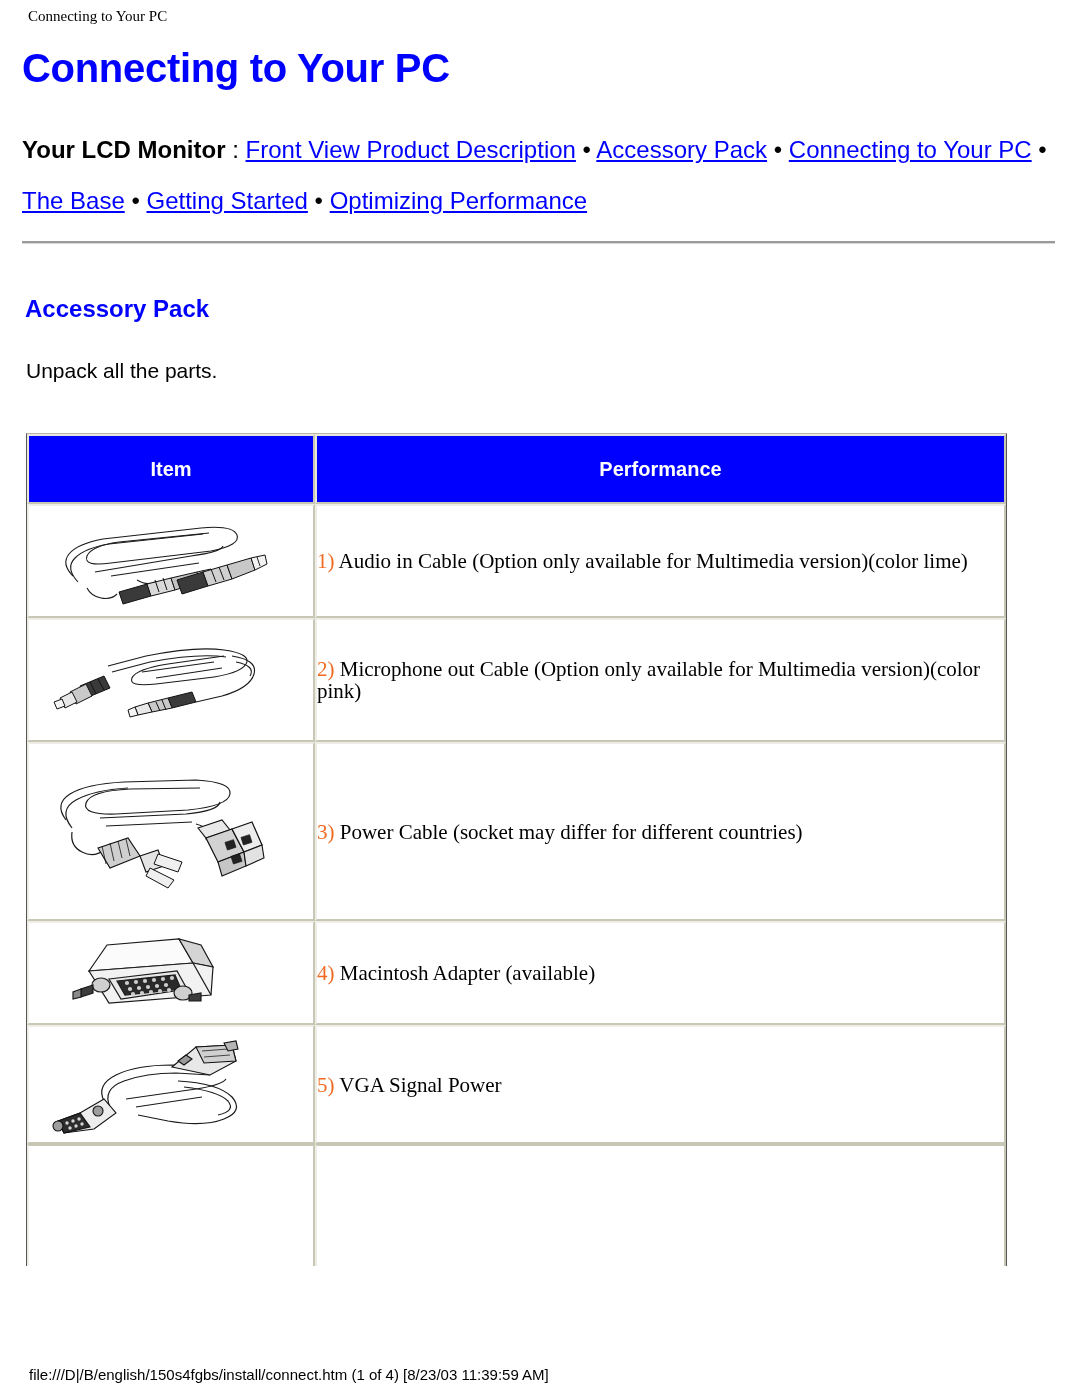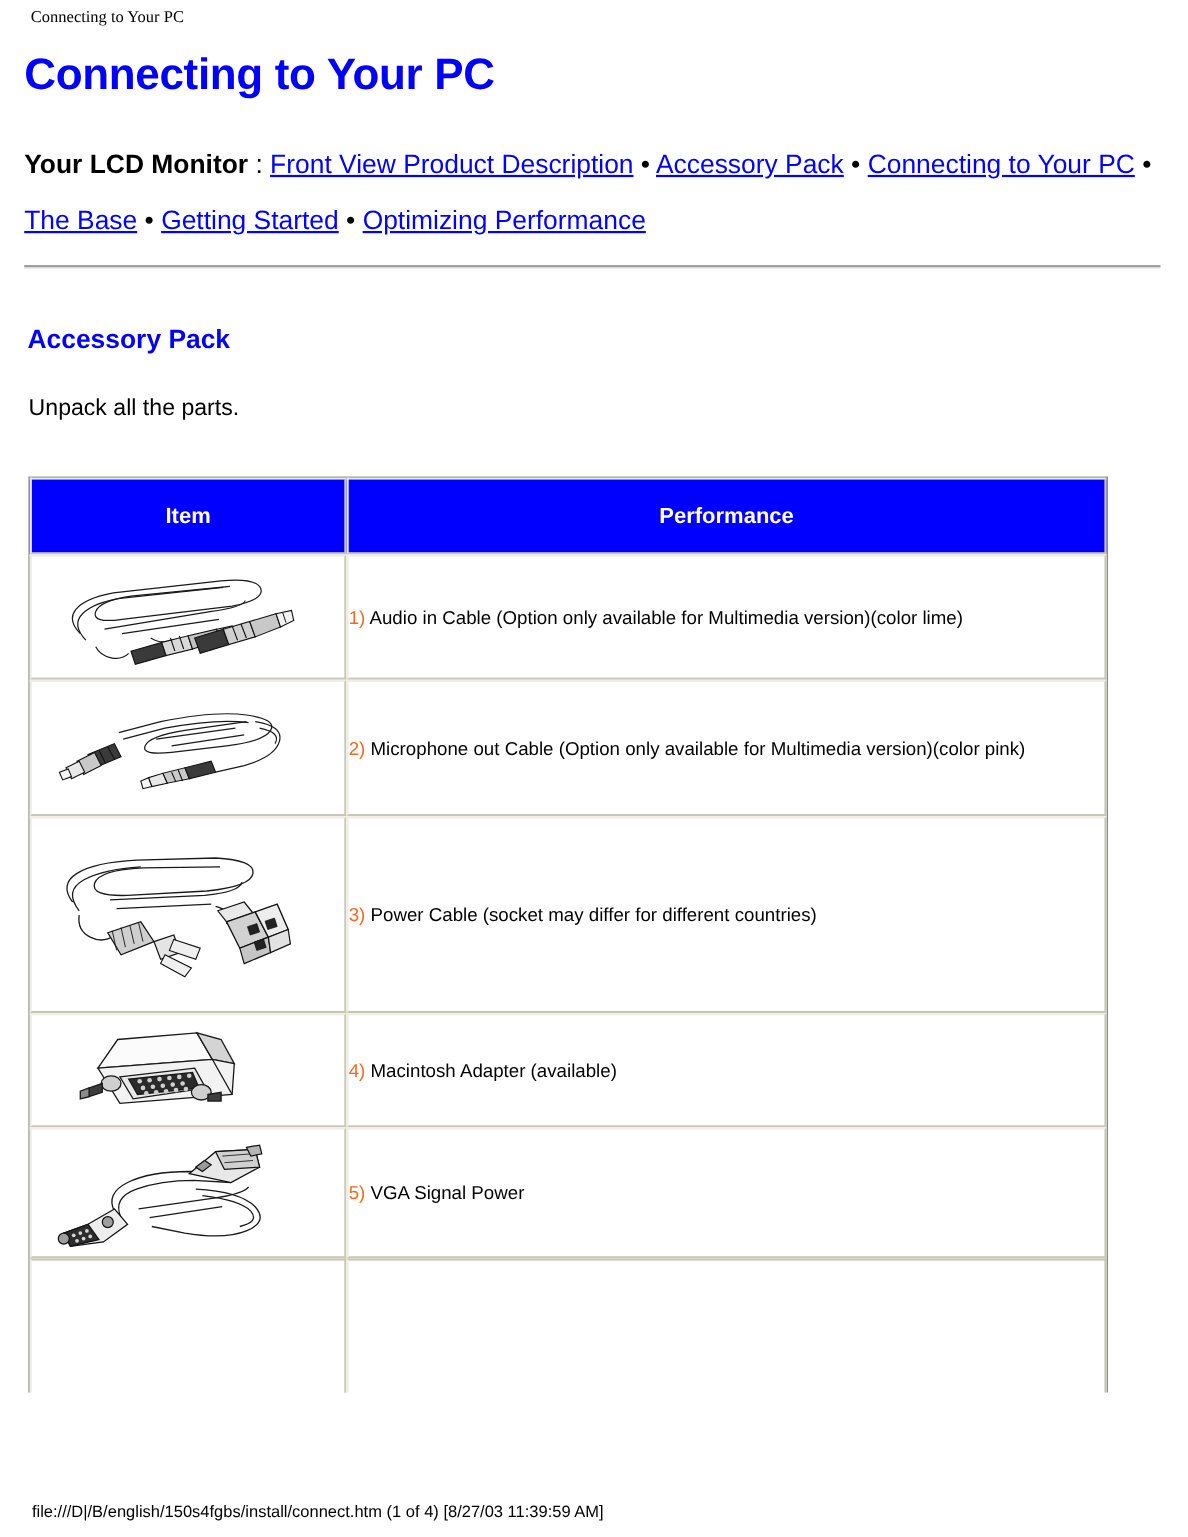--- a/index.html
+++ b/index.html
@@ -145,25 +145,26 @@
   }
 
   .body-cell {
     border: 2px solid #c8c6b4;
     border-top-color: #efeee6;
     border-left-color: #efeee6;
     background: #fff;
   }
 
   .desc-cell {
-    font-size: 17px;
-    line-height: 41px;
+    font-size: 21px;
+    line-height: 22px;
     color: #000;
     padding: 14px 16px 14px 14px;
     vertical-align: middle;
+    font-family: Liberation Serif, serif;
   }
   .desc-num {
     color: #f26a21;
     font-weight: normal;
   }
 
   .img-cell {
     text-align: center;
     padding: 6px 0;
   }
@@ -418,15 +419,15 @@
       </td>
     </tr>
 
     <tr>
       <td class="tail-cell"></td>
       <td class="tail-cell"></td>
     </tr>
   </tbody>
     </table>
 
-  <div class="footer">file:///D|/B/english/150s4fgbs/install/connect.htm (1 of 4) [8/27/03 11:39:59 AM]</div>
+  <div class="footer">file:///D|/B/english/150s4fgbs/install/connect.htm (1 of 4) [8/23/03 11:39:59 AM]</div>
 
 </div>
 
 </body></html>

